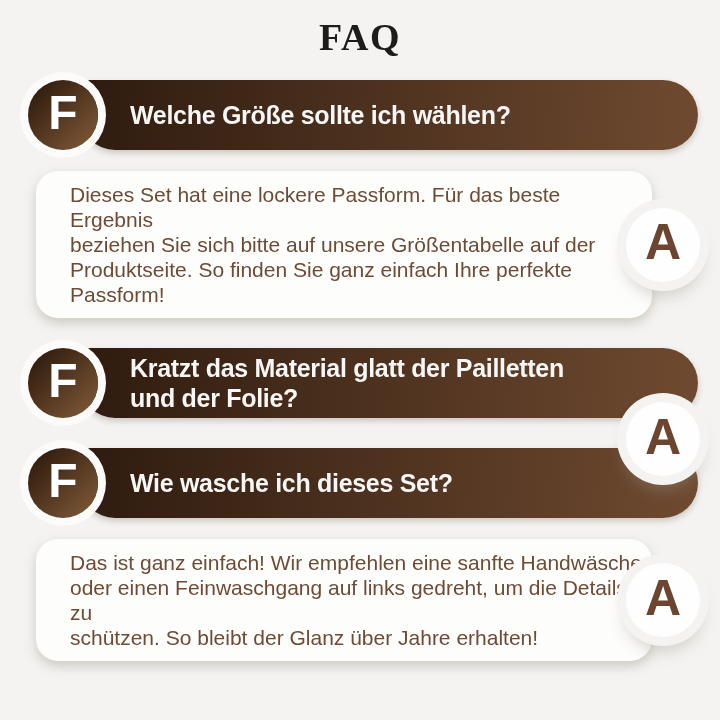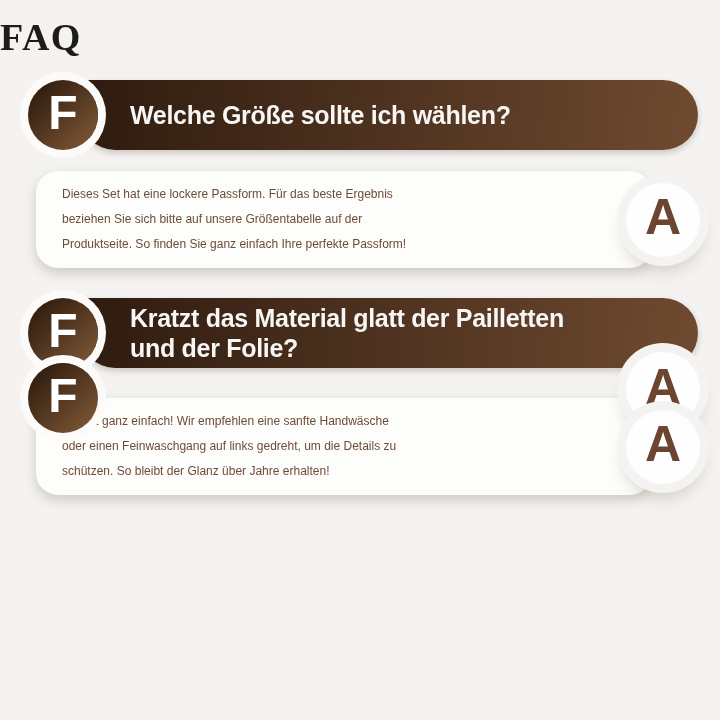--- a/index.html
+++ b/index.html
@@ -17,21 +17,21 @@
     --title-color:#1d1c1b;
   }
   *{margin:0;padding:0;box-sizing:border-box;}
   html,body{width:720px;height:720px;}
   body{
     background:var(--bg);
     font-family:"Liberation Sans", sans-serif;
     overflow:hidden;
     padding-top:14px;
   }
-  header{ margin-bottom:20px; }
+  header{ text-align:center; margin-bottom:20px; }
   .page-title{
     font-family:"Liberation Serif", serif;
     font-size:38px;
     font-weight:bold;
     letter-spacing:1.5px;
     color:var(--title-color);
     line-height:46px;
   }
   .faq-item{ margin-bottom:0; }
   
@@ -80,23 +80,24 @@
     margin-left:36px;
     margin-right:68px;
     min-height:92px;
     background:var(--box-bg);
     border-radius:22px;
     padding:11px 8px 11px 26px;
     box-shadow:0 5px 12px rgba(160,150,138,0.45);
   }
   .a-text{
     color:var(--a-text);
-    font-size:12px;
+    font-size:21px;
     line-height:25px;
     white-space:pre-line;
+    margin-left:8px;
   }
   .a-badge{
     position:absolute;
     right:20px;
     top:50%;
     transform:translateY(-50%);
     width:74px;height:74px;
     border-radius:50%;
     background:#fefefe;
     box-shadow:0 0 0 9px var(--ring-a), 0 12px 16px 2px rgba(160,150,138,0.4);
@@ -153,20 +154,23 @@
     </div>
     <div class="a-row">
       <div class="a-badge">
         <span>A</span>
       </div>
     </div>
   </section>
 
   <section class="faq-item">
     <div class="q-row">
+      <div class="q-pill">
+        <span class="q-text">Wie wasche ich dieses Set?</span>
+      </div>
       <div class="q-badge">
         <span>F</span>
       </div>
     </div>
     <div class="a-row">
       <div class="a-box">
         <p class="a-text">Das ist ganz einfach! Wir empfehlen eine sanfte Handwäsche
 oder einen Feinwaschgang auf links gedreht, um die Details zu
 schützen. So bleibt der Glanz über Jahre erhalten!</p>
       </div>

